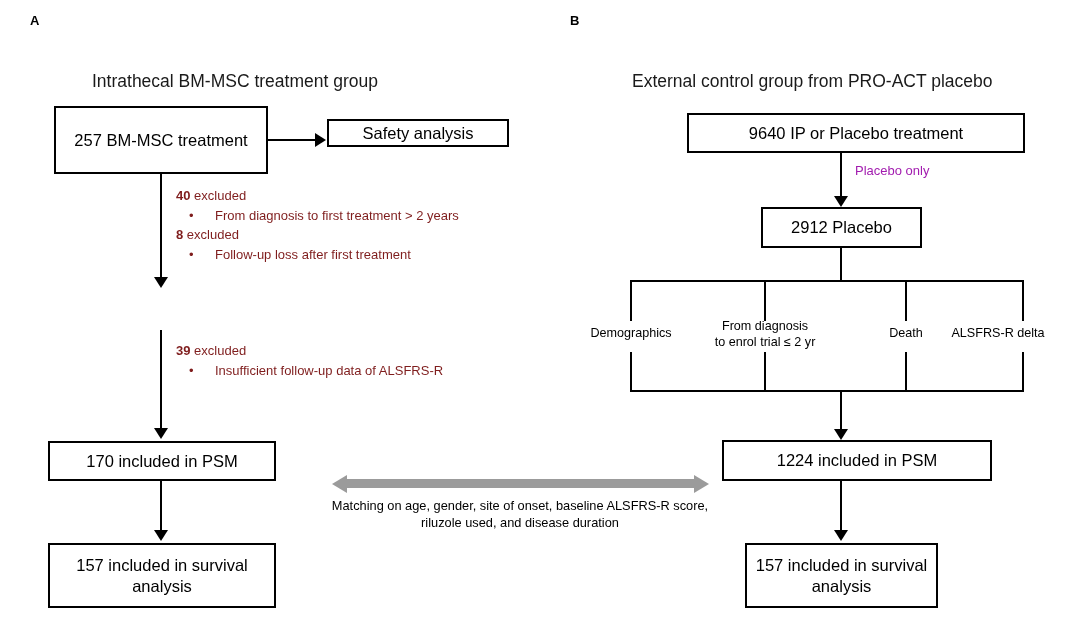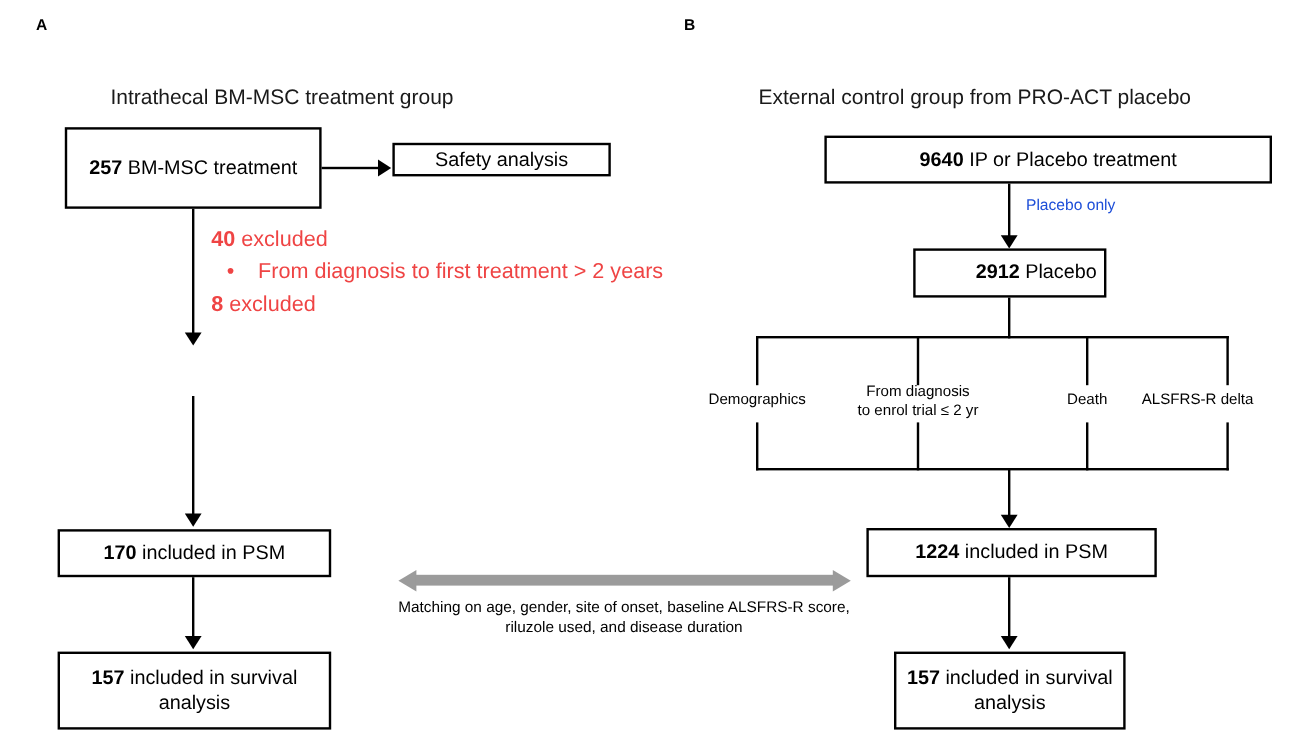--- a/index.html
+++ b/index.html
@@ -41,21 +41,21 @@
     background: #fff;
     display: flex;
     align-items: center;
     justify-content: center;
     text-align: center;
     font-size: 16.5px;
     line-height: 1.22;
     color: #000;
     padding: 2px 6px;
   }
-  .node b { font-weight: bold; }
+  .node b { font-weight: normal; }
   .vline {
     position: absolute;
     background: #000;
     width: 2.2px;
   }
   .hline {
     position: absolute;
     background: #000;
     height: 2.2px;
   }
@@ -68,38 +68,38 @@
   }
   .arrowhead-right {
     position: absolute;
     width: 0; height: 0;
     border-top: 7px solid transparent;
     border-bottom: 7px solid transparent;
     border-left: 11px solid #000;
   }
   .note {
     position: absolute;
-    font-size: 18px;
+    font-size: 13px;
     line-height: 1.5;
-    color: #ef4444;
+    color: #7f1d1d;
     white-space: nowrap;
   }
   .note .num { font-weight: bold; }
   .note .bullet-row {
     display: block;
     padding-left: 13px;
   }
   .note .bullet-row .dot {
     display: inline-block;
     width: 26px;
   }
   .edge-label {
     position: absolute;
     font-size: 13px;
-    color: #1d4ed8;
+    color: #a21caf;
     white-space: nowrap;
   }
   .branch-label {
     position: absolute;
     font-size: 12.6px;
     line-height: 1.28;
     color: #000;
     text-align: center;
     white-space: nowrap;
   }
@@ -159,26 +159,31 @@
     <span>Safety analysis</span>
   </div>
 
   <div class="vline" style="left:160px; top:174px; height:104px;"></div>
   <div class="arrowhead-down" style="left:154px; top:277px;"></div>
 
   <div class="note" style="left:176px; top:186px;">
     <span class="num">40</span><span> excluded</span>
     <span class="bullet-row"><span class="dot">•</span><span>From diagnosis to first treatment &gt; 2 years</span></span>
     <span class="num">8</span><span> excluded</span>
+    <span class="bullet-row"><span class="dot">•</span><span>Follow-up loss after first treatment</span></span>
   </div>
 
 
   <div class="vline" style="left:160px; top:330px; height:100px;"></div>
   <div class="arrowhead-down" style="left:154px; top:428px;"></div>
 
+  <div class="note" style="left:176px; top:341px;">
+    <span class="num">39</span><span> excluded</span>
+    <span class="bullet-row"><span class="dot">•</span><span>Insufficient follow-up data of ALSFRS-R</span></span>
+  </div>
 
   <div class="node" style="left:48px; top:441px; width:228px; height:40px;">
     <span>
       <b>170</b><span> included in PSM</span>
     </span>
   </div>
 
   <div class="vline" style="left:160px; top:481px; height:51px;"></div>
   <div class="arrowhead-down" style="left:154px; top:530px;"></div>
 
@@ -192,31 +197,31 @@
   <div class="gray-head-left" style="left:332px; top:475px;"></div>
   <div class="gray-bar" style="left:346px; top:479px; width:350px;"></div>
   <div class="gray-head-right" style="left:694px; top:475px;"></div>
 
   <div class="psm-sub" style="left:330px; top:514px; width:380px;">riluzole used, and disease duration</div>
   <div class="psm-sub" style="left:330px; top:497px; width:380px;">Matching on age, gender, site of onset, baseline ALSFRS-R score,</div>
 
   <div class="panel-letter" style="left:570px; top:14px;">B</div>
   <div class="panel-title" style="left:632px; top:22px; width:400px;">External control group from PRO-ACT placebo</div>
 
-  <div class="node" style="left:687px; top:113px; width:373px; height:40px;">
+  <div class="node" style="left:687px; top:113px; width:338px; height:40px;">
     <span>
       <b>9640</b><span> IP or Placebo treatment</span>
     </span>
   </div>
 
   <div class="vline" style="left:840px; top:153px; height:45px;"></div>
   <div class="arrowhead-down" style="left:834px; top:196px;"></div>
   <div class="edge-label" style="left:855px; top:163px;">Placebo only</div>
 
-  <div class="node" style="left:761px; top:207px; width:161px; height:41px;justify-content:flex-end;">
+  <div class="node" style="left:761px; top:207px; width:161px; height:41px;">
     <span>
       <b>2912</b><span> Placebo</span>
     </span>
   </div>
 
   <div class="vline" style="left:840px; top:248px; height:34px;"></div>
   <div class="hline" style="left:630px; top:280px; width:394px;"></div>
 
   <div class="vline" style="left:630px; top:280px; height:41px;"></div>
   <div class="vline" style="left:764px; top:280px; height:41px;"></div>
@@ -234,21 +239,21 @@
   <div class="vline" style="left:630px; top:352px; height:40px;"></div>
   <div class="vline" style="left:764px; top:352px; height:40px;"></div>
   <div class="vline" style="left:905px; top:352px; height:40px;"></div>
   <div class="vline" style="left:1022px; top:352px; height:40px;"></div>
 
   <div class="hline" style="left:630px; top:390px; width:394px;"></div>
 
   <div class="vline" style="left:840px; top:390px; height:41px;"></div>
   <div class="arrowhead-down" style="left:834px; top:429px;"></div>
 
-  <div class="node" style="left:722px; top:440px; width:242px; height:41px;">
+  <div class="node" style="left:722px; top:440px; width:270px; height:41px;">
     <span>
       <b>1224</b><span> included in PSM</span>
     </span>
   </div>
 
   <div class="vline" style="left:840px; top:481px; height:51px;"></div>
   <div class="arrowhead-down" style="left:834px; top:530px;"></div>
 
   <div class="node" style="left:745px; top:543px; width:193px; height:65px;">
     <span>

